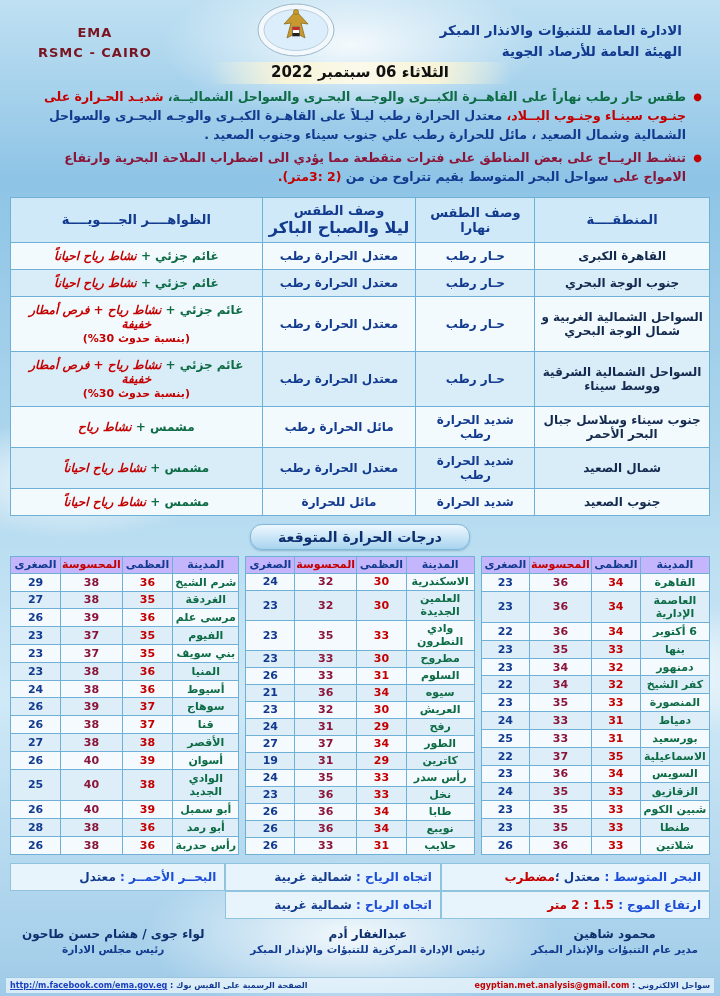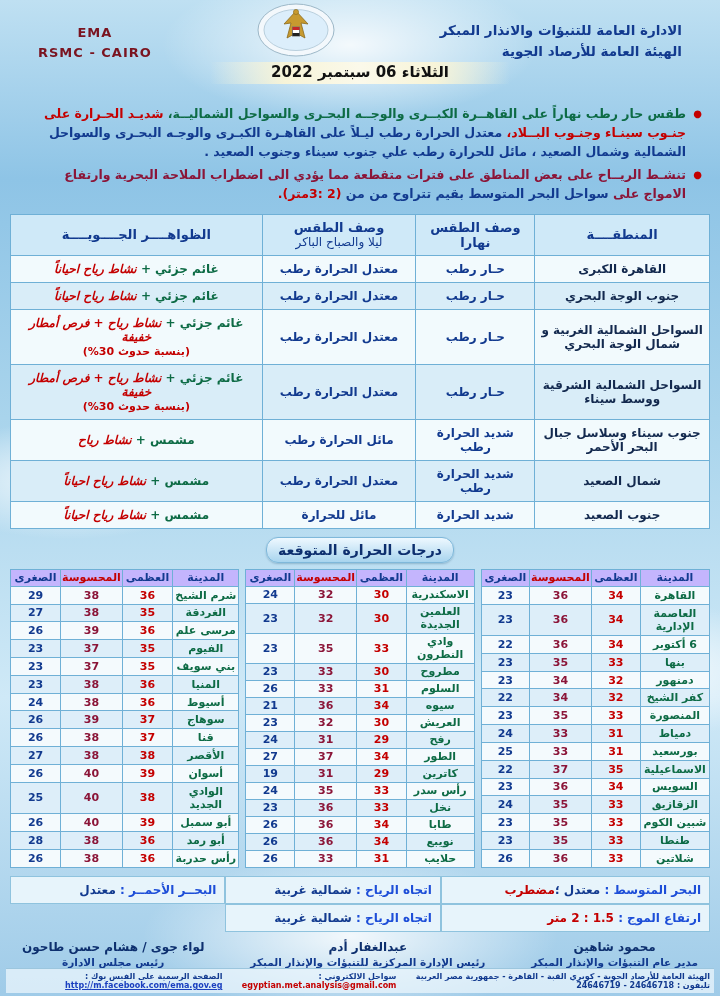--- a/index.html
+++ b/index.html
@@ -25,47 +25,47 @@
   .hdr-ar { color: #123a8f; font-weight: bold; font-size: 13.5px; text-align: right; line-height: 1.55; }
   .logo { width: 80px; margin-top: -2px; }
 
   
   .banner { width: 300px; margin: 0 auto; text-align: center;
     background: linear-gradient(90deg, rgba(255,255,255,0) 0%, #f7f4d8 25%, #fbf9ea 50%, #f7f4d8 75%, rgba(255,255,255,0) 100%); }
   .title-banner { font-size: 17px; font-weight: bold; color: #8b0a0a; padding: 2px 0; letter-spacing: 1px; }
   .date-banner  { font-size: 15px; font-weight: bold; color: #111; padding: 1px 0 3px; }
 
   
-  .summary { padding: 4px 10px 2px 14px; margin-top: 17px; }
+  .summary { padding: 4px 10px 2px 14px; }
   .bullet { position: relative; padding-right: 16px; margin-bottom: 5px; font-size: 12.5px; font-weight: bold; line-height: 1.5; text-align: right; }
   .bullet::before { content: "●"; position: absolute; right: 0; top: 1px; color: #c40000; font-size: 10px; }
   .seg-green { color: #0d6b45; }
   .seg-red { color: #c40000; }
   .seg-navy { color: #123a8f; }
   .seg-maroon { color: #8b1538; }
 
   
   table { border-collapse: collapse; }
   .forecast { width: 700px; margin: 3px auto 0; direction: rtl; table-layout: fixed; }
   .forecast th, .forecast td { border: 1px solid #6fb0d6; text-align: center; vertical-align: middle; }
   .forecast thead th { background: #cfe9f8; color: #123a8f; font-size: 13px; font-weight: bold; padding: 5px 2px; }
-  .forecast .th-sub { font-size: 12px; font-weight: normal; color: #123a8f; }
+  .forecast .th-sub { font-size: 16px; font-weight: bold; color: #123a8f; }
   .forecast col.c-region { width: 25%; } .forecast col.c-day { width: 17%; }
   .forecast col.c-night { width: 22%; } .forecast col.c-phen { width: 36%; }
   .forecast tbody tr:nth-child(odd)  { background: #f2fafd; }
   .forecast tbody tr:nth-child(even) { background: #d9edf8; }
   .forecast td { padding: 6px 3px; font-size: 12px; font-weight: bold; }
   .region-cell { color: #13294e; font-size: 12.5px; }
   .desc-cell { color: #123a8f; }
   .ph-a { color: #0d6b45; }
   .ph-b { color: #c40000; font-style: italic; }
   .ph-note { color: #c40000; font-size: 11px; margin-top: 1px; }
 
   
-  .temps-pill { width: 188px; margin: 8px auto 6px; text-align: center; font-size: 14px; font-weight: bold; color: #0d2f6e;
+  .temps-pill { width: 220px; margin: 8px auto 6px; text-align: center; font-size: 14px; font-weight: bold; color: #0d2f6e;
     background: linear-gradient(180deg, #eef8ff, #a8d4ee); border: 1px solid #7fb8da; border-radius: 12px; padding: 4px 0;
     box-shadow: 0 1px 2px rgba(0,60,100,.25); }
   .temp-tables { display: flex; direction: rtl; gap: 6px; justify-content: center; padding: 0 2px; }
   .temp-table { flex: 1; table-layout: fixed; background: #f4fafd; }
   .temp-table th, .temp-table td { border: 1px solid #6fb0d6; text-align: center; padding: 1.5px 1px; }
   .temp-table th { background: #c4b5fd; font-size: 11px; font-weight: bold; }
   .th-city, .th-max, .th-min { color: #123a8f; }
   .th-feels { color: #c40000; }
   .temp-table td { font-size: 11px; font-weight: bold; }
   .temp-table tbody tr:nth-child(even) { background: #ddeef9; }
@@ -549,21 +549,20 @@
           <div class="sig-title">رئيس الإدارة المركزية للتنبؤات والإنذار المبكر</div>
         </div>
         <div class="sig">
           <div class="sig-name">لواء جوى / هشام حسن طاحون</div>
           <div class="sig-title">رئيس مجلس الادارة</div>
         </div>
       </div>
   </div>
 
   <div class="foot">
-    <span>الهيئة العامة للأرصاد الجوية - كوبري القبة - القاهرة - جمهورية مصر العربية  تليفون : 24646718 - 24646719</span>
     <span>
       <span>سواحل الالكتروني :</span>
       <span class="email">egyptian.met.analysis@gmail.com</span>
     </span>
     <span>
       <span>الصفحة الرسمية على الفيس بوك :</span>
       <span class="link">http://m.facebook.com/ema.gov.eg</span>
     </span>
   </div>
 </div>

